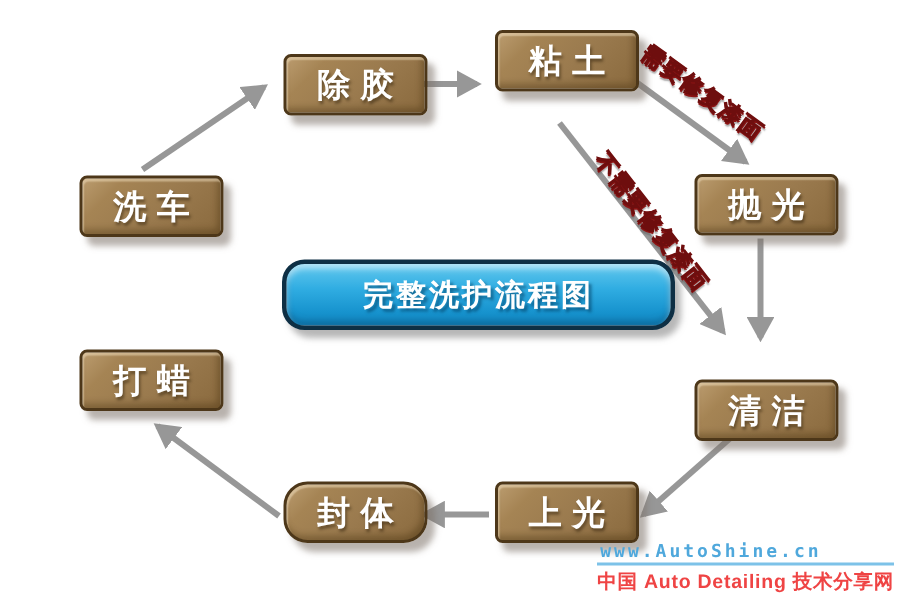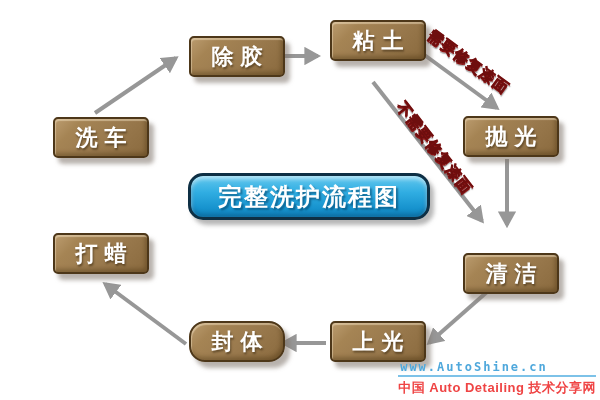--- a/index.html
+++ b/index.html
@@ -47,32 +47,32 @@
   #node-clay   { left: 330px; top: 20px;  }
   #node-polish { left: 463px; top: 116px; }
   #node-clean  { left: 463px; top: 233px; margin-top: 20px; }
   #node-shine  { left: 330px; top: 321px; }
   #node-seal   { left: 189px; top: 321px; border-radius: 16px; }
   #node-wax    { left: 53px;  top: 233px; }
 
   #title-banner {
     position: absolute;
     left: 188px; top: 173px;
-    width: 242px; height: 47px;
+    width: 262px; height: 47px;
     background: linear-gradient(180deg, #63c8ee 0%, #30ade2 40%, #1793ce 78%, #1185bf 100%);
     border: 3px solid #0e2f44;
     border-radius: 15px;
     box-shadow: 4px 5px 4px rgba(135,135,135,0.6),
                 inset 0 3px 4px rgba(255,255,255,0.55),
                 inset 0 -3px 4px rgba(0,60,100,0.35);
     display: flex;
     align-items: center;
     justify-content: center;
     color: #ffffff;
-    font-size: 24px;
+    font-size: 20px;
     font-weight: bold;
     letter-spacing: 2px;
     text-shadow: 2px 2px 2px rgba(0,55,90,0.55);
     z-index: 3;
   }
 
   .edge-label {
     position: absolute;
     white-space: nowrap;
     font-size: 15px;

